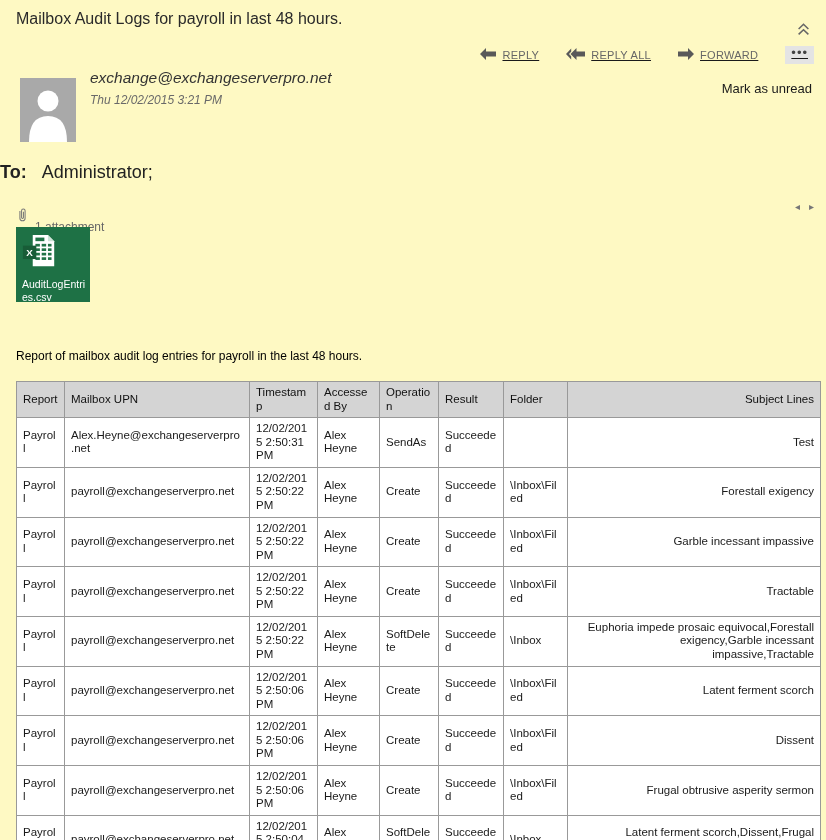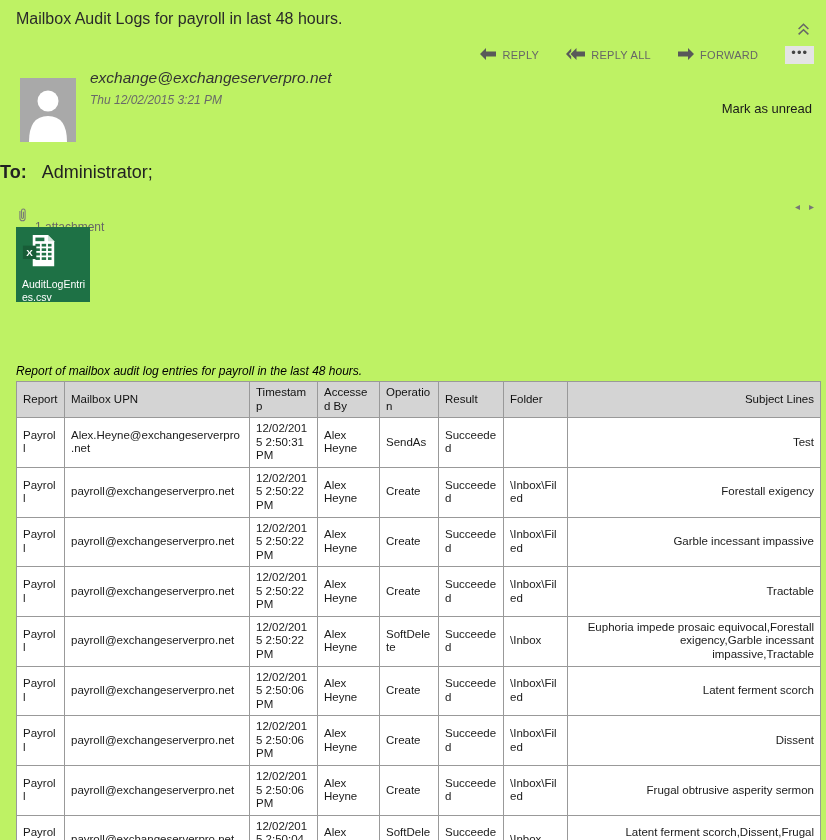--- a/index.html
+++ b/index.html
@@ -1,51 +1,51 @@
 <!DOCTYPE html>
 <html><head>
 <meta charset="utf-8">
 <style>
   * { box-sizing: border-box; margin: 0; padding: 0; }
   html, body { width: 826px; height: 840px; overflow: hidden; background: #fff; }
   body { font-family: "Liberation Sans", sans-serif; color: #1a1a1a; }
-  #page { position: relative; width: 826px; height: 840px; background: #bef264; }
+  #page { position: relative; width: 826px; height: 840px; background: #fef9c3; }
 
   .title { position: absolute; left: 16px; top: 10px; font-size: 16px; font-weight: 400; color: #2a2a2a; }
 
   .collapse-btn { position: absolute; right: 16px; top: 22px; cursor: pointer; }
 
-  .actions { position: absolute; top: 46px; right: 12px; display: flex; align-items: center; gap: 27px; }
+  .actions { position: absolute; top: 46px; right: 12px; display: flex; align-items: center; gap: 27px; text-decoration: underline; }
   .action-btn { display: flex; align-items: center; gap: 6px; cursor: pointer; }
   .action-btn .label { font-size: 11px; color: #666; letter-spacing: 0.3px; }
   .ellipsis-btn { background: #e4e4e4; padding: 3px 6px 7px 6px; height: 18px; line-height: 8px;
                   font-size: 13px; letter-spacing: 1px; color: #444; cursor: pointer; }
 
   .avatar { position: absolute; left: 20px; top: 78px; width: 56px; height: 64px; background: #a9a9a9; }
   .sender-info { position: absolute; left: 90px; top: 69px; font-style: italic; }
   .sender-email { font-size: 15.5px; color: #333; }
   .sender-date { font-size: 12px; color: #696969; margin-top: 6px; }
-  .mark-unread { position: absolute; right: 14px; top: 81px; font-size: 13px; color: #1a1a1a; cursor: pointer; margin-top: 20px; }
+  .mark-unread { position: absolute; right: 14px; top: 81px; font-size: 13px; color: #1a1a1a; cursor: pointer; }
 
   .to-row { position: absolute; left: 0; top: 162px; font-size: 18px; }
   .to-label { font-weight: 700; color: #222; }
   .to-recipients { margin-left: 10px; color: #222; }
 
   .attach-summary { position: absolute; left: 16px; top: 200px; display: flex; align-items: center; gap: 6px; }
   .attach-summary .label { font-size: 12px; color: #666; margin-top: 20px; }
   .attach-nav { position: absolute; right: 12px; top: 201px; display: flex; gap: 9px; }
   .attach-nav span { font-size: 10px; color: #777; cursor: pointer; line-height: 12px; }
 
   .attach-tile { position: absolute; left: 16px; top: 227px; width: 74px; height: 75px;
                  background: #1e7145; cursor: pointer; }
   .attach-tile .file-icon { position: absolute; left: 6px; top: 7px; }
   .attach-tile .file-name { position: absolute; left: 6px; top: 51px; width: 66px;
                             color: #fff; font-size: 10.5px; line-height: 1.2; word-break: break-all; }
 
-  .body-intro { position: absolute; left: 16px; top: 364px; font-size: 12px; color: #000; font-style: italic; }
+  .body-intro { position: absolute; left: 16px; top: 349px; font-size: 12px; color: #000; }
 
   .table-wrap { position: absolute; left: 16px; top: 381px; width: 804px; }
   table { border-collapse: collapse; table-layout: fixed; width: 804px; font-size: 11.5px; }
   th, td { border: 1px solid #999; text-align: left; vertical-align: middle;
            padding: 4px 6px; line-height: 1.18; word-wrap: break-word; }
   th { background: #d4d4d4; font-weight: 400; color: #111; height: 36px; }
   td { background: #fff; color: #1a1a1a; height: 34px; }
   th:last-child, td:last-child { padding-left: 14px; text-align: right; }
   tbody tr:last-child td { height: 40px; }
 </style>

